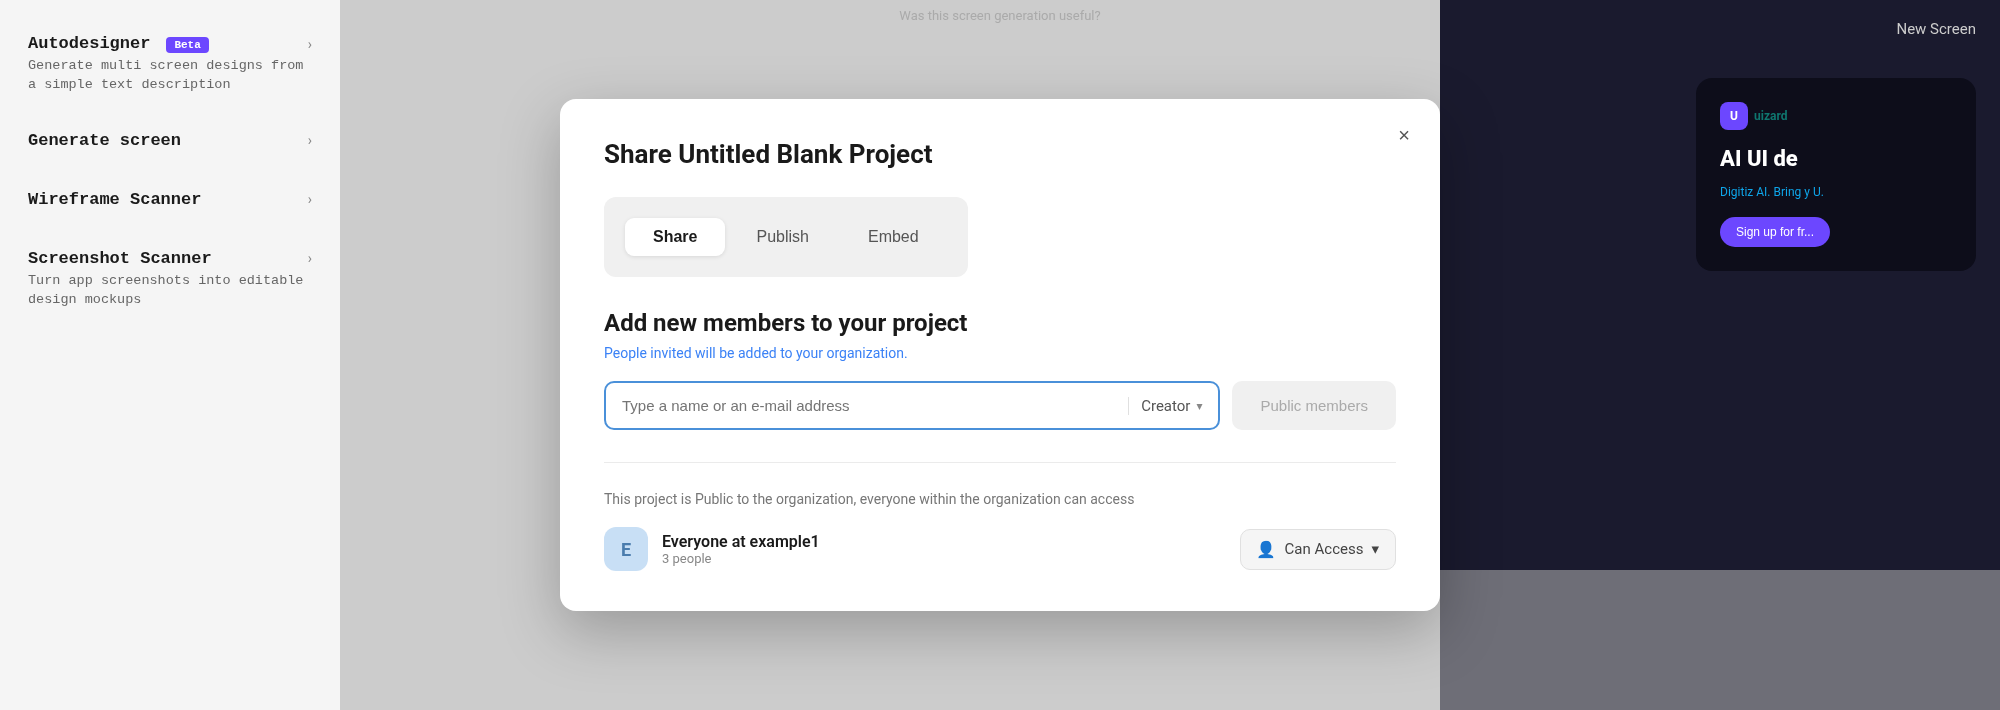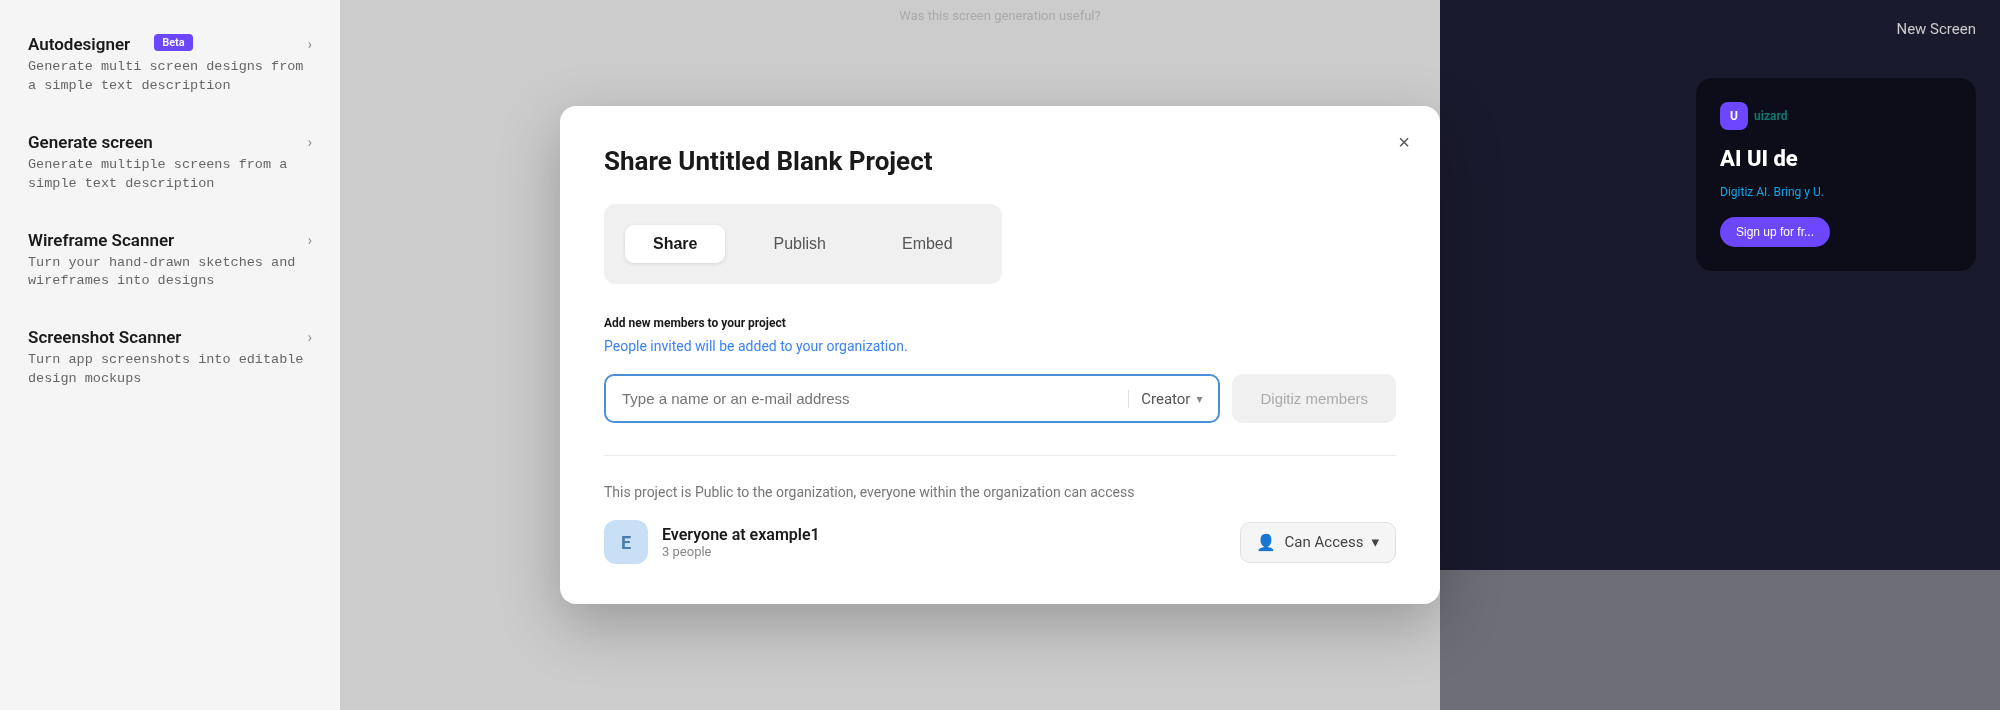--- a/index.html
+++ b/index.html
@@ -52,22 +52,23 @@
 
     .sidebar-item-header {
       display: flex;
       align-items: center;
       justify-content: space-between;
       margin-bottom: 4px;
     }
 
     .sidebar-item-title-row {
       display: flex;
-      align-items: flex-start;
-      gap: 24px;
+      align-items: flex-end;
+      gap: 16px;
+      font-family: Liberation Mono, monospace;
     }
 
     .sidebar-item-title {
       font-size: 17px;
       font-weight: 600;
       color: #1a1a1a;
     }
 
     .beta-badge {
       background: #6c47ff;
@@ -226,21 +227,21 @@
     }
 
     
     .tab-bar {
       display: flex;
       background: #f0f0f0;
       border-radius: 12px;
       padding: 21px;
       width: fit-content;
       margin-bottom: 32px;
-      gap: 20px;
+      gap: 3px;
     }
 
     .tab-item {
       padding: 10px 28px;
       border-radius: 9px;
       font-size: 16px;
       font-weight: 500;
       cursor: pointer;
       color: #555;
       border: none;
@@ -249,21 +250,21 @@
 
     .tab-item.active {
       background: white;
       color: #1a1a1a;
       font-weight: 600;
       box-shadow: 0 1px 4px rgba(0,0,0,0.1);
     }
 
     
     .section-title {
-      font-size: 12px;
+      font-size: 24px;
       font-weight: 700;
       color: #1a1a1a;
       margin-bottom: 8px;
     }
 
     .section-desc {
       font-size: 14px;
       color: #3b82f6;
       margin-bottom: 20px;
     }
@@ -432,31 +433,29 @@
     <div class="sidebar-item-desc">Generate multi screen designs from a simple text description</div>
   </div>
 
   <div class="sidebar-item">
     <div class="sidebar-item-header">
       <div class="sidebar-item-title-row">
         <span class="sidebar-item-title">Generate screen</span>
       </div>
       <span class="chevron-icon">›</span>
     </div>
-    <div class="sidebar-item-desc">Generate multiple screens from a simple text description</div>
   </div>
 
   <div class="sidebar-item">
     <div class="sidebar-item-header">
       <div class="sidebar-item-title-row">
         <span class="sidebar-item-title">Wireframe Scanner</span>
       </div>
       <span class="chevron-icon">›</span>
     </div>
-    <div class="sidebar-item-desc">Turn your hand-drawn sketches and wireframes into designs</div>
   </div>
 
   <div class="sidebar-item">
     <div class="sidebar-item-header">
       <div class="sidebar-item-title-row">
         <span class="sidebar-item-title">Screenshot Scanner</span>
       </div>
       <span class="chevron-icon">›</span>
     </div>
     <div class="sidebar-item-desc">Turn app screenshots into editable design mockups</div>
@@ -495,21 +494,21 @@
     <div class="section-desc">People invited will be added to your organization.</div>
 
     <div class="invite-row">
       <div class="invite-input-wrapper">
         <input class="invite-input" type="text" placeholder="Type a name or an e-mail address" style="">
         <div class="role-selector">
           <span>Creator</span>
           <span class="role-chevron">▾</span>
         </div>
       </div>
-      <button class="invite-btn">Digitiz members</button>
+      <button class="invite-btn">Public members</button>
     </div>
 
     <hr class="divider">
 
     <div class="members-section-desc">This project is Public to the organization, everyone within the organization can access</div>
 
     <div class="member-row">
       <div class="member-left">
         <div class="member-avatar">E</div>
         <div>

